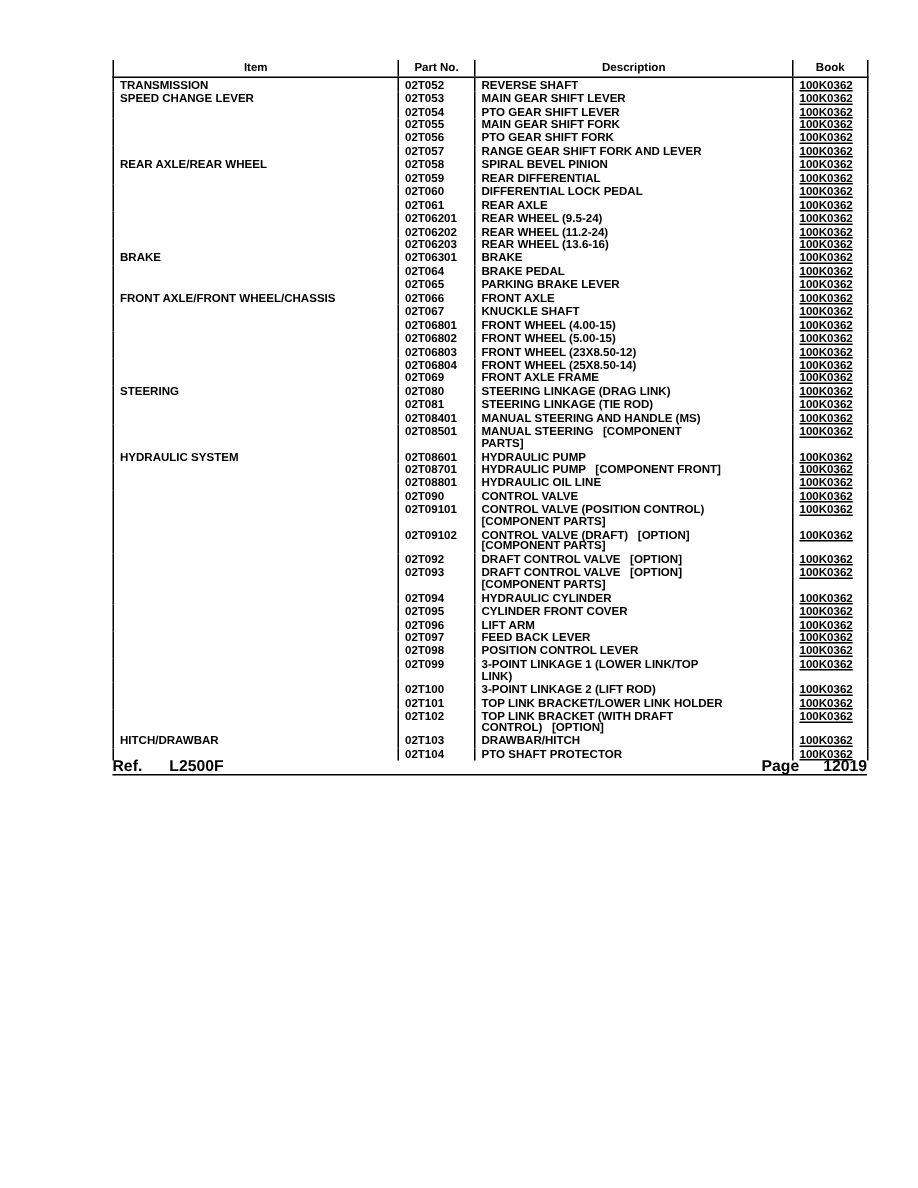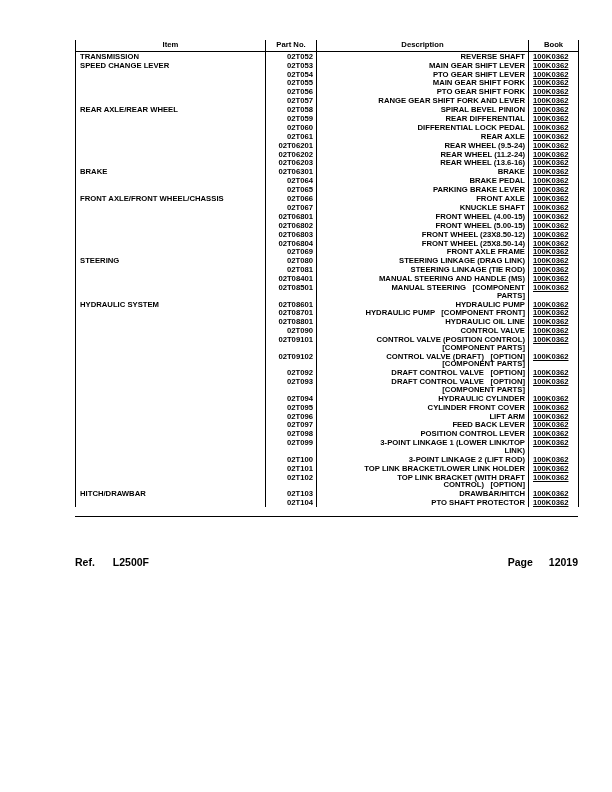--- a/index.html
+++ b/index.html
@@ -65,22 +65,22 @@
     border-left: 1.1px solid #000;
     vertical-align: top;
     white-space: pre-wrap;
   }
   table.parts-table tbody td.last-col {
     border-right: 1.1px solid #000;
     text-decoration: underline;
   }
 
   td.cell-item   { text-align: left; }
-  td.cell-partno { text-align: right; padding-left: 4px; }
-  td.cell-desc   { text-align: right; padding-left: 5px; }
+  td.cell-partno { text-align: left; padding-left: 4px; }
+  td.cell-desc   { text-align: left; padding-left: 5px; }
   td.cell-book   { text-align: left; padding-left: 5px; }
 
   
   .table-bottom-rule {
     position: absolute;
     left: 75px;
     width: 503px;
     height: 0;
     border-top: 1.6px solid #000;
   }
@@ -402,21 +402,21 @@
             <td class="cell-partno">02T104</td>
             <td class="cell-desc">PTO SHAFT PROTECTOR</td>
             <td class="cell-book last-col">100K0362</td>
           </tr>
         </tbody>
     </table>
   </div>
 
   <div class="table-bottom-rule" id="table-bottom-rule" style="top: 516px;"></div>
 
-  <div class="footer" id="page-footer" style="top: 556px; gap: 36px;">
+  <div class="footer" id="page-footer" style="top: 505px; gap: 36px;">
     <div class="footer-left">
       <span>Ref.</span>
       <span>L2500F</span>
     </div>
     <div class="footer-right">
       <span>Page</span>
       <span>12019</span>
     </div>
   </div>
 

